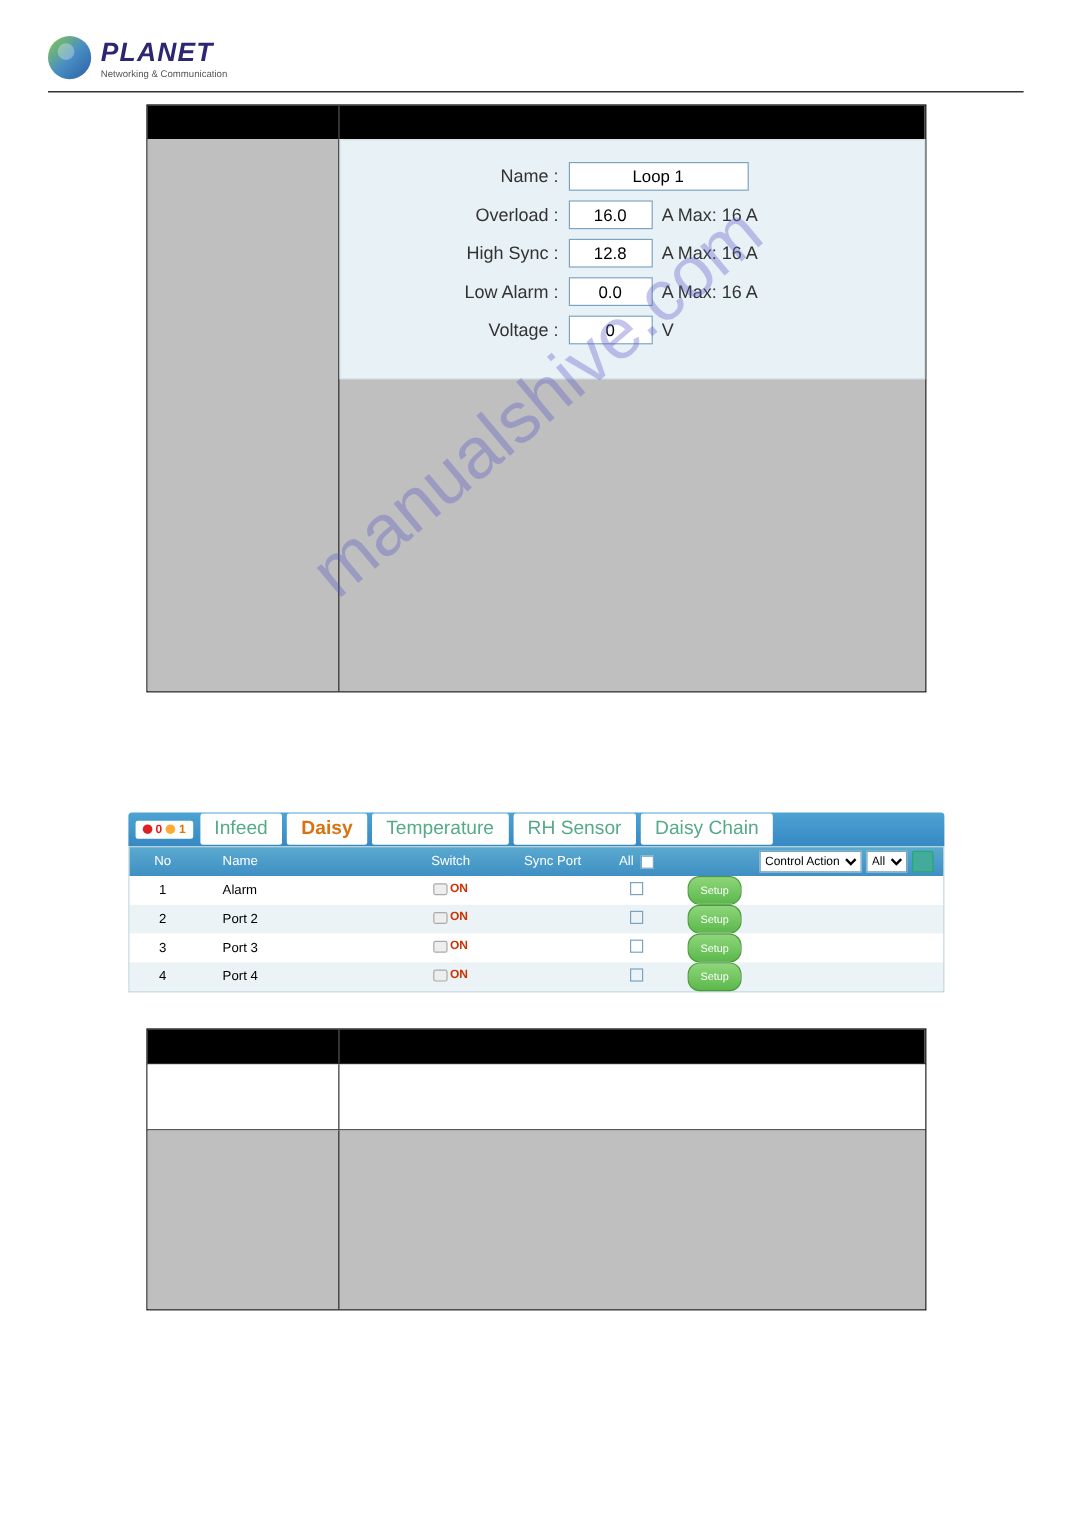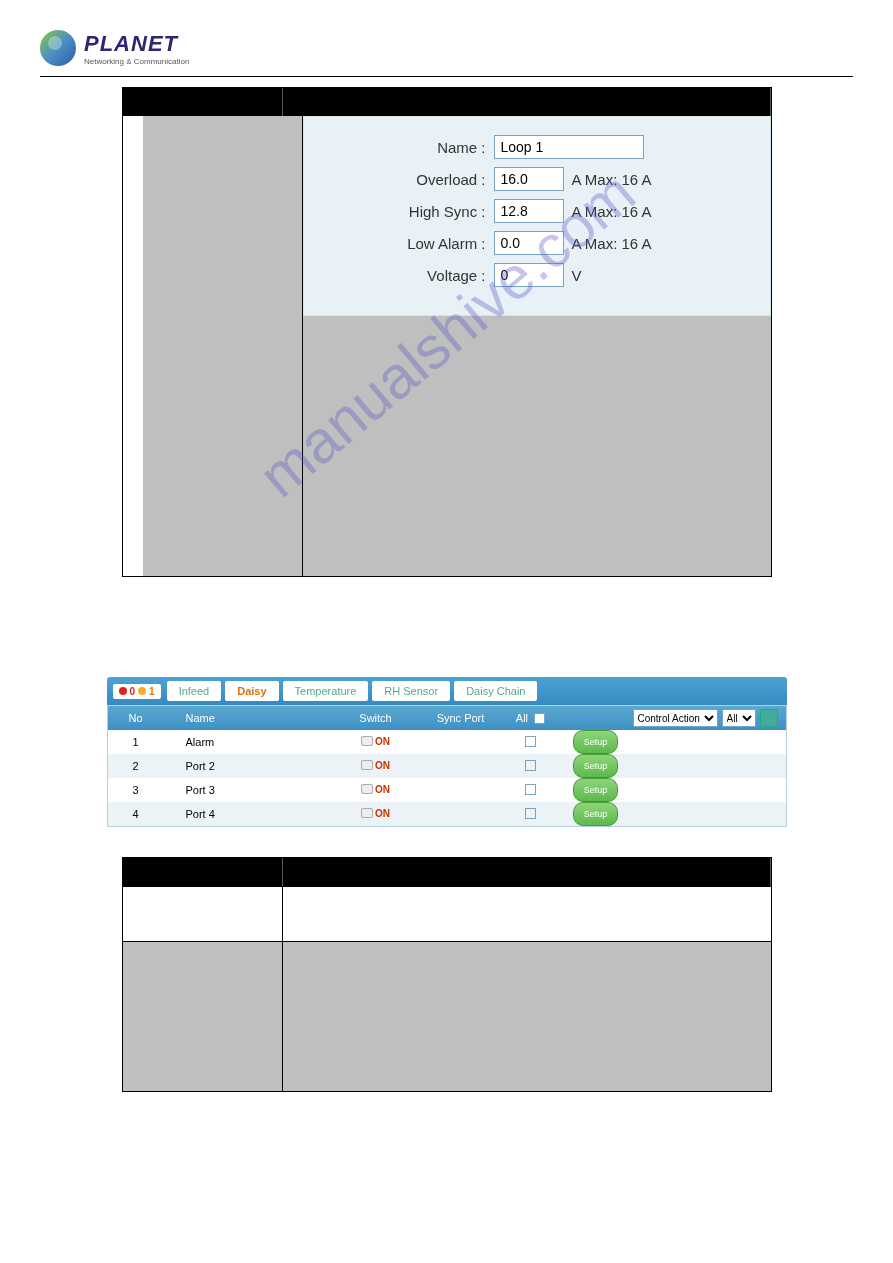--- a/index.html
+++ b/index.html
@@ -12,37 +12,37 @@
     .logo-text { display: flex; flex-direction: column; }
     .logo-name { font-weight: bold; font-size: 22px; color: #2d2673; font-style: italic; letter-spacing: 1px; }
     .logo-tagline { font-size: 8px; color: #555; }
     .header-rule { border: none; border-top: 1px solid #000; margin-bottom: 10px; }
 
     .table1 { width: 650px; margin: 0 auto 60px; border: 1px solid #000; border-collapse: collapse; }
     .table1-header { background: #000; height: 28px; display: flex; }
     .table1-header .hcell { border-right: 1px solid #555; }
     .table1-header .hcell.c1 { width: 160px; }
     .table1-header .hcell.c2 { flex: 1; }
-    .table1-row { display: flex; margin-left: 20px; }
+    .table1-row { display: flex; }
     .table1-row .lcell { width: 160px; background: #bfbfbf; border-right: 1px solid #000; min-height: 460px; }
     .table1-row .rcell { flex: 1; background: #bfbfbf; padding: 0; position: relative; }
 
     .form-panel { background: #e8f2f6; margin: 0; padding: 18px 20px 20px 20px; border: 1px solid #d6e4ea; }
     .form-row { display: flex; align-items: center; margin-bottom: 8px; }
     .form-label { width: 170px; text-align: right; padding-right: 8px; font-size: 15px; color: #333; }
-    .form-input { width: 150px; height: 24px; border: 1px solid #7aa3c1; padding: 2px 6px; font-size: 14px; }
+    .form-input { width: 150px; height: 24px; border: 1px solid #7aa3c1; padding: 2px 6px; font-size: 14px; text-align: center; }
     .form-input.short { width: 70px; }
     .form-suffix { margin-left: 8px; font-size: 15px; color: #333; }
 
     .outlet-section { margin: 100px auto 30px; width: 680px; }
     .outlet-bar { background: linear-gradient(180deg, #4da3d4 0%, #3789c2 100%); display: flex; align-items: center; padding: 0 6px; height: 28px; border-radius: 3px 3px 0 0; }
     .status-box { background: #fff; border-radius: 2px; padding: 2px 6px; font-size: 10px; margin-right: 6px; display: flex; align-items: center; gap: 3px; }
     .dot-red { width: 8px; height: 8px; border-radius: 50%; background: #d22; display: inline-block; }
     .dot-yellow { width: 8px; height: 8px; border-radius: 50%; background: #fa3; display: inline-block; }
-    .tab { background: #fff; border-radius: 2px; padding: 4px 12px; margin-right: 4px; font-size: 11px; color: #5a8; cursor: pointer; }
+    .tab { background: #fff; border-radius: 2px; padding: 4px 12px; margin-right: 4px; font-size: 16px; color: #5a8; cursor: pointer; }
     .tab.active { color: #d8730f; font-weight: bold; }
 
     .outlet-table { background: #fff; border: 1px solid #b8d0dc; }
     .outlet-thead { background: linear-gradient(180deg, #5aa9cf 0%, #3f8fc4 100%); color: #fff; font-size: 11px; display: flex; align-items: center; height: 24px; padding: 0 8px; }
     .oth { text-align: center; }
     .oth.no { width: 40px; }
     .oth.name { width: 110px; text-align: left; padding-left: 30px; }
     .oth.pc { width: 70px; margin-top: 36px; }
     .oth.switch { width: 80px; }
     .oth.sync { width: 90px; }

